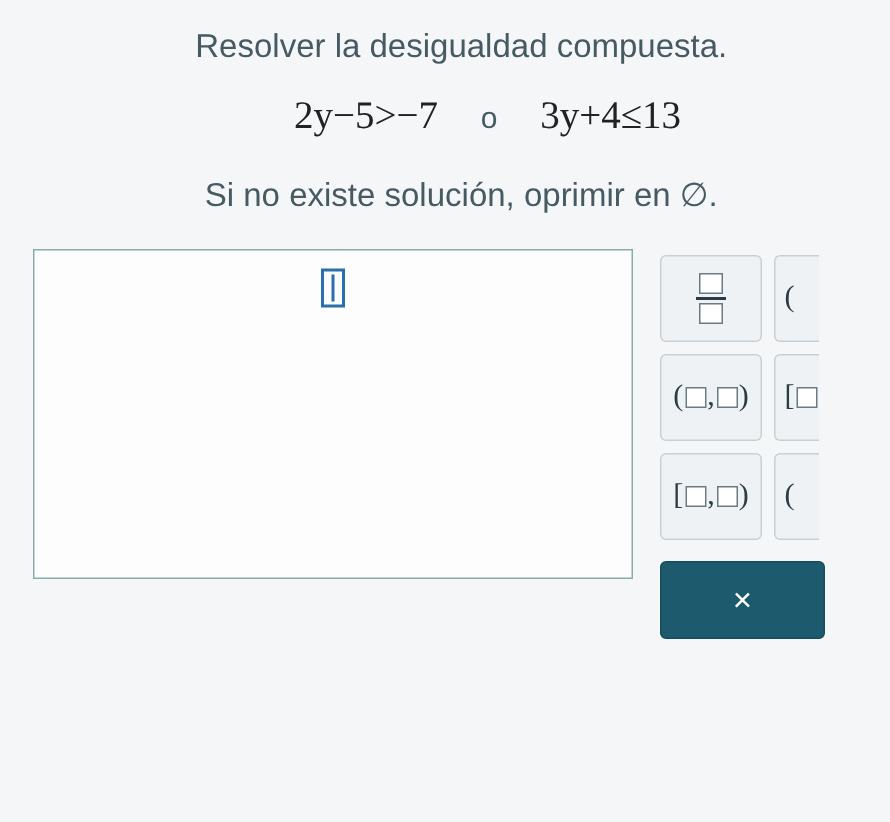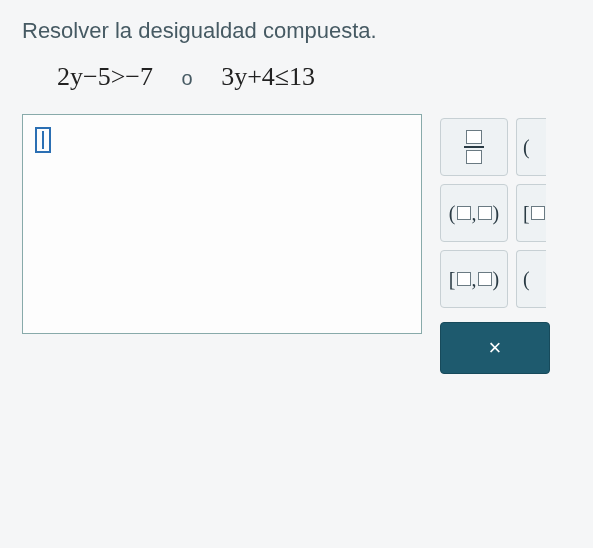--- a/index.html
+++ b/index.html
@@ -1,18 +1,19 @@
 <!DOCTYPE html>
 <html><head>
   <meta charset="utf-8">
   <style>
     * {
       box-sizing: border-box;
       margin: 0;
       padding: 0;
+      text-align: center;
     }
     body {
       font-family: Arial, Helvetica, sans-serif;
       background: #f5f6f7;
       width: 593px;
       height: 548px;
       overflow: hidden;
       padding: 18px 0 0 22px;
       color: #3a4a52;
     }
@@ -155,20 +156,23 @@
 
 <div class="heading">Resolver la desigualdad compuesta.</div>
 
 <div class="equation-row">
   <span>2y−5&gt;−7</span>
   <span class="eq-or">o</span>
   <span>3y+4≤13</span>
 </div>
 
 <div class="instr">
+  <div>
+    <span>Si no existe solución, oprimir en </span><span class="empty-symbol">∅</span><span>.</span>
+  </div>
 </div>
 
 <div class="work-area">
   <div class="answer-box">
     <span class="cursor-box"></span>
   </div>
 
   <div class="palette">
     <div class="palette-row">
       <button class="pal-btn">

